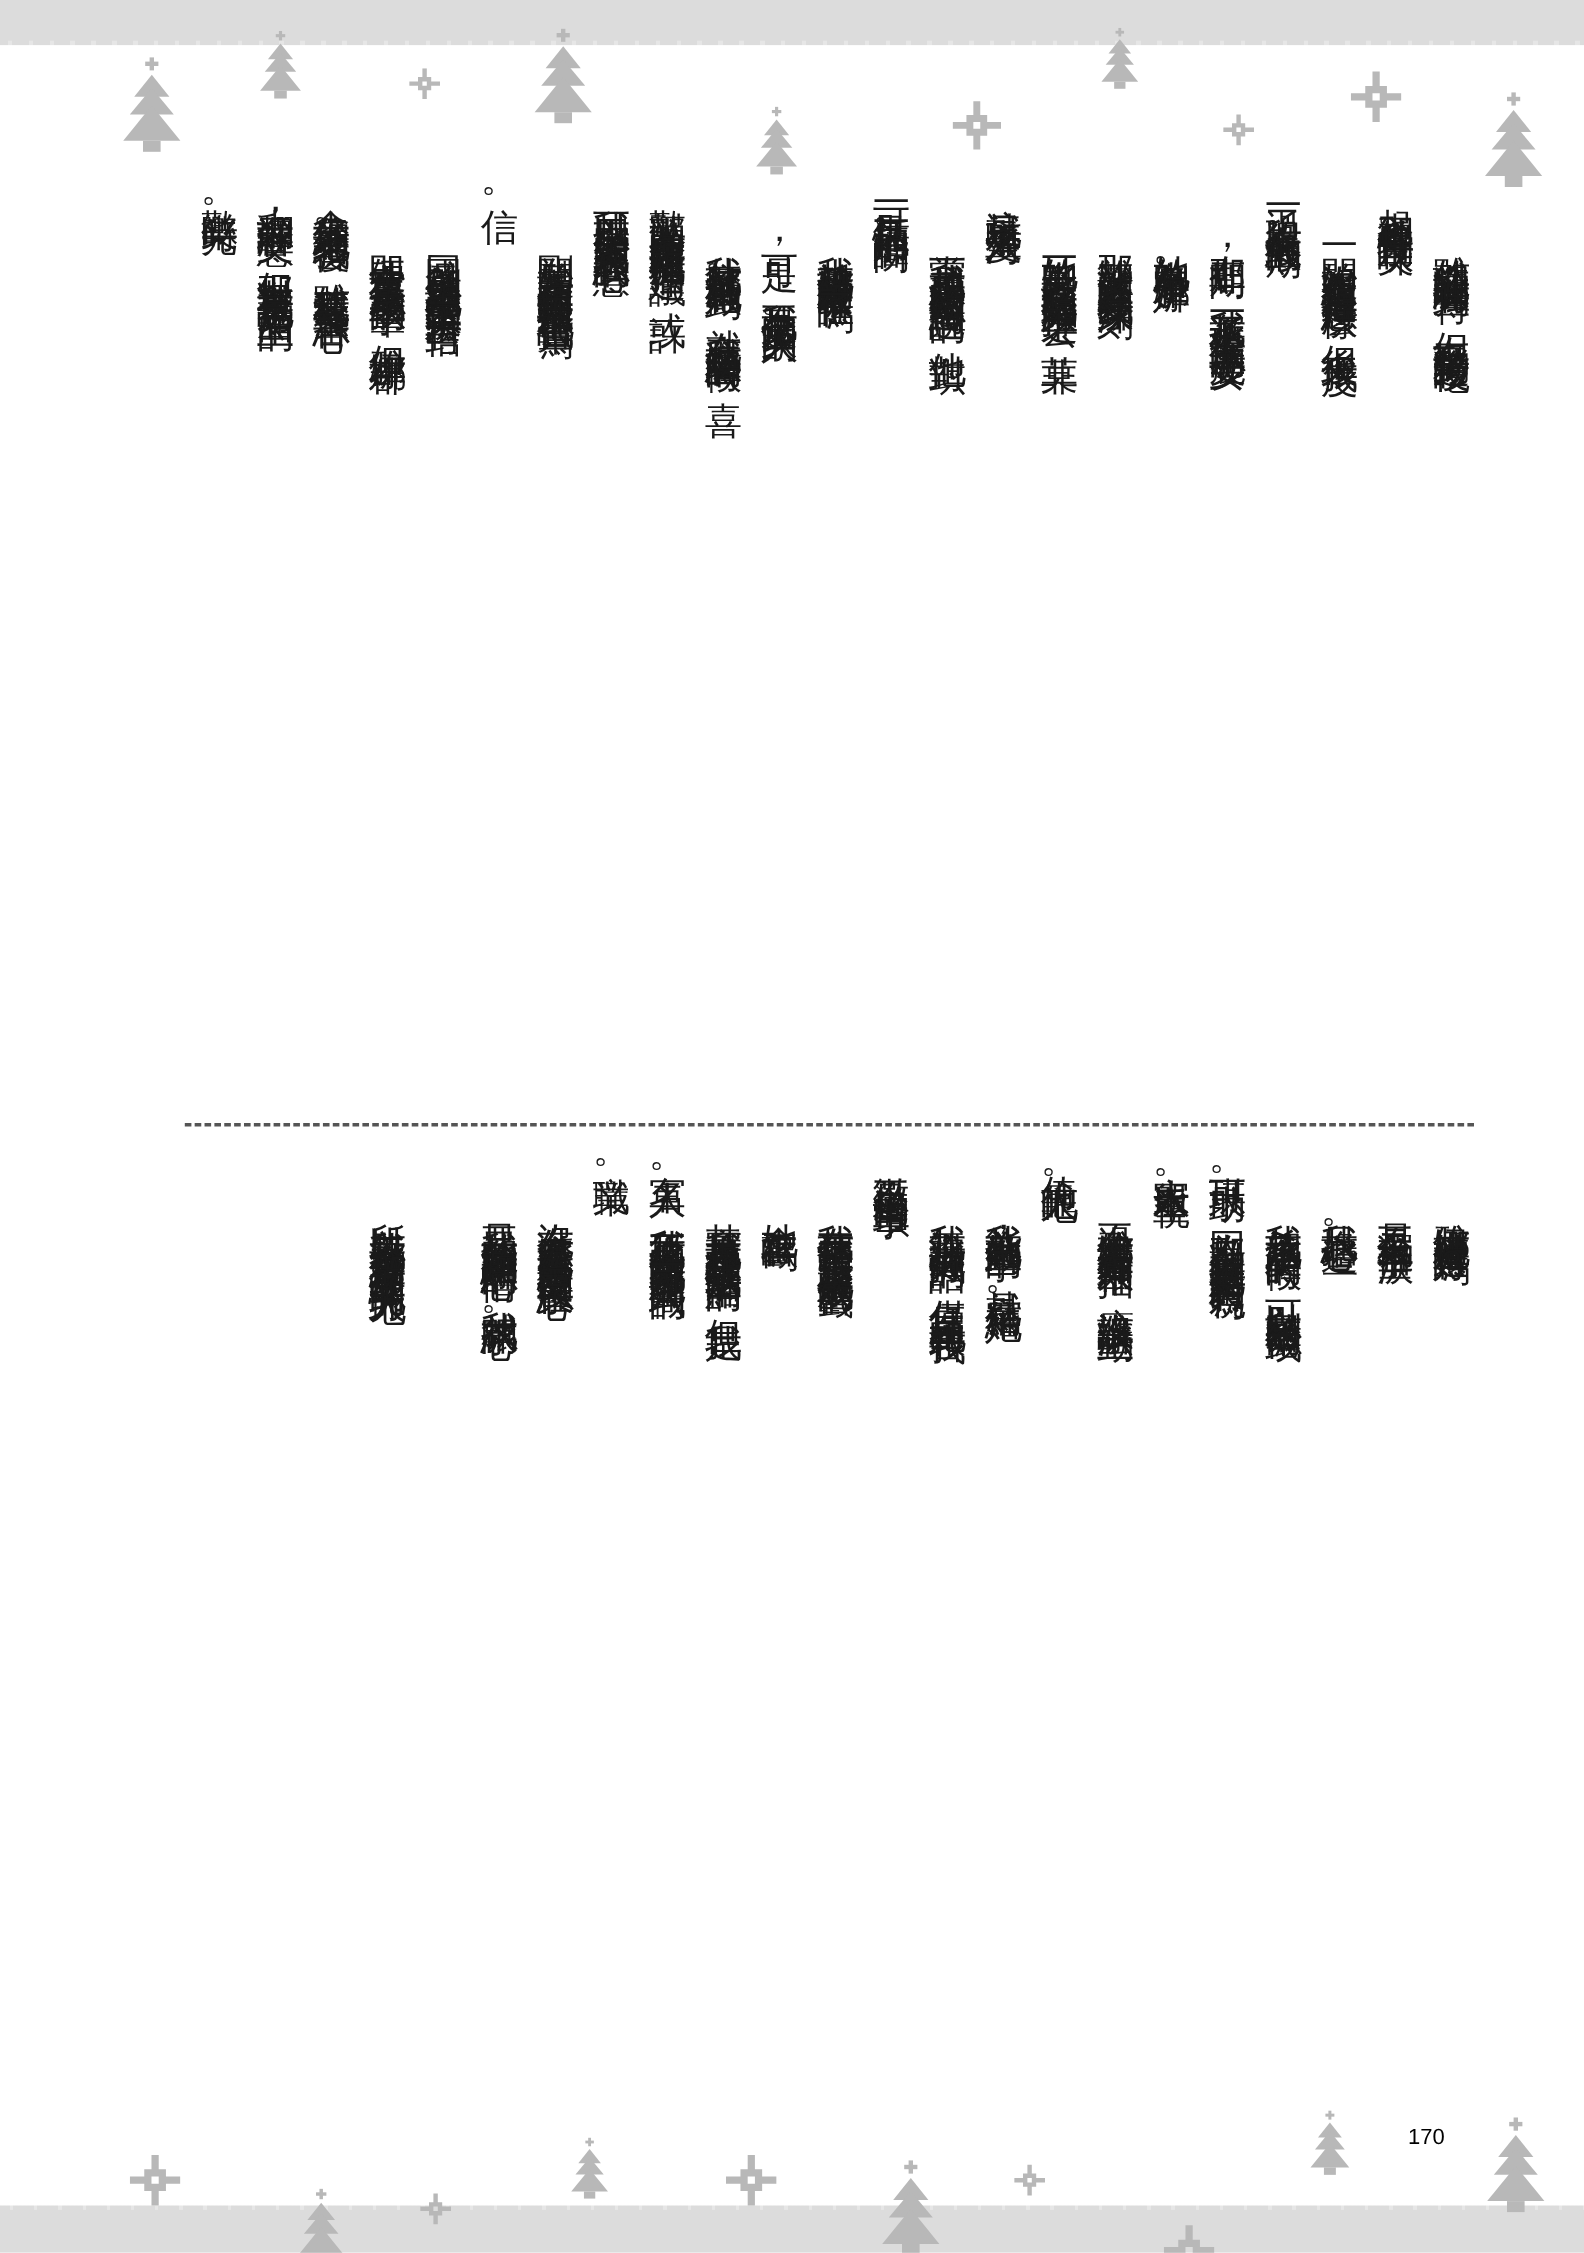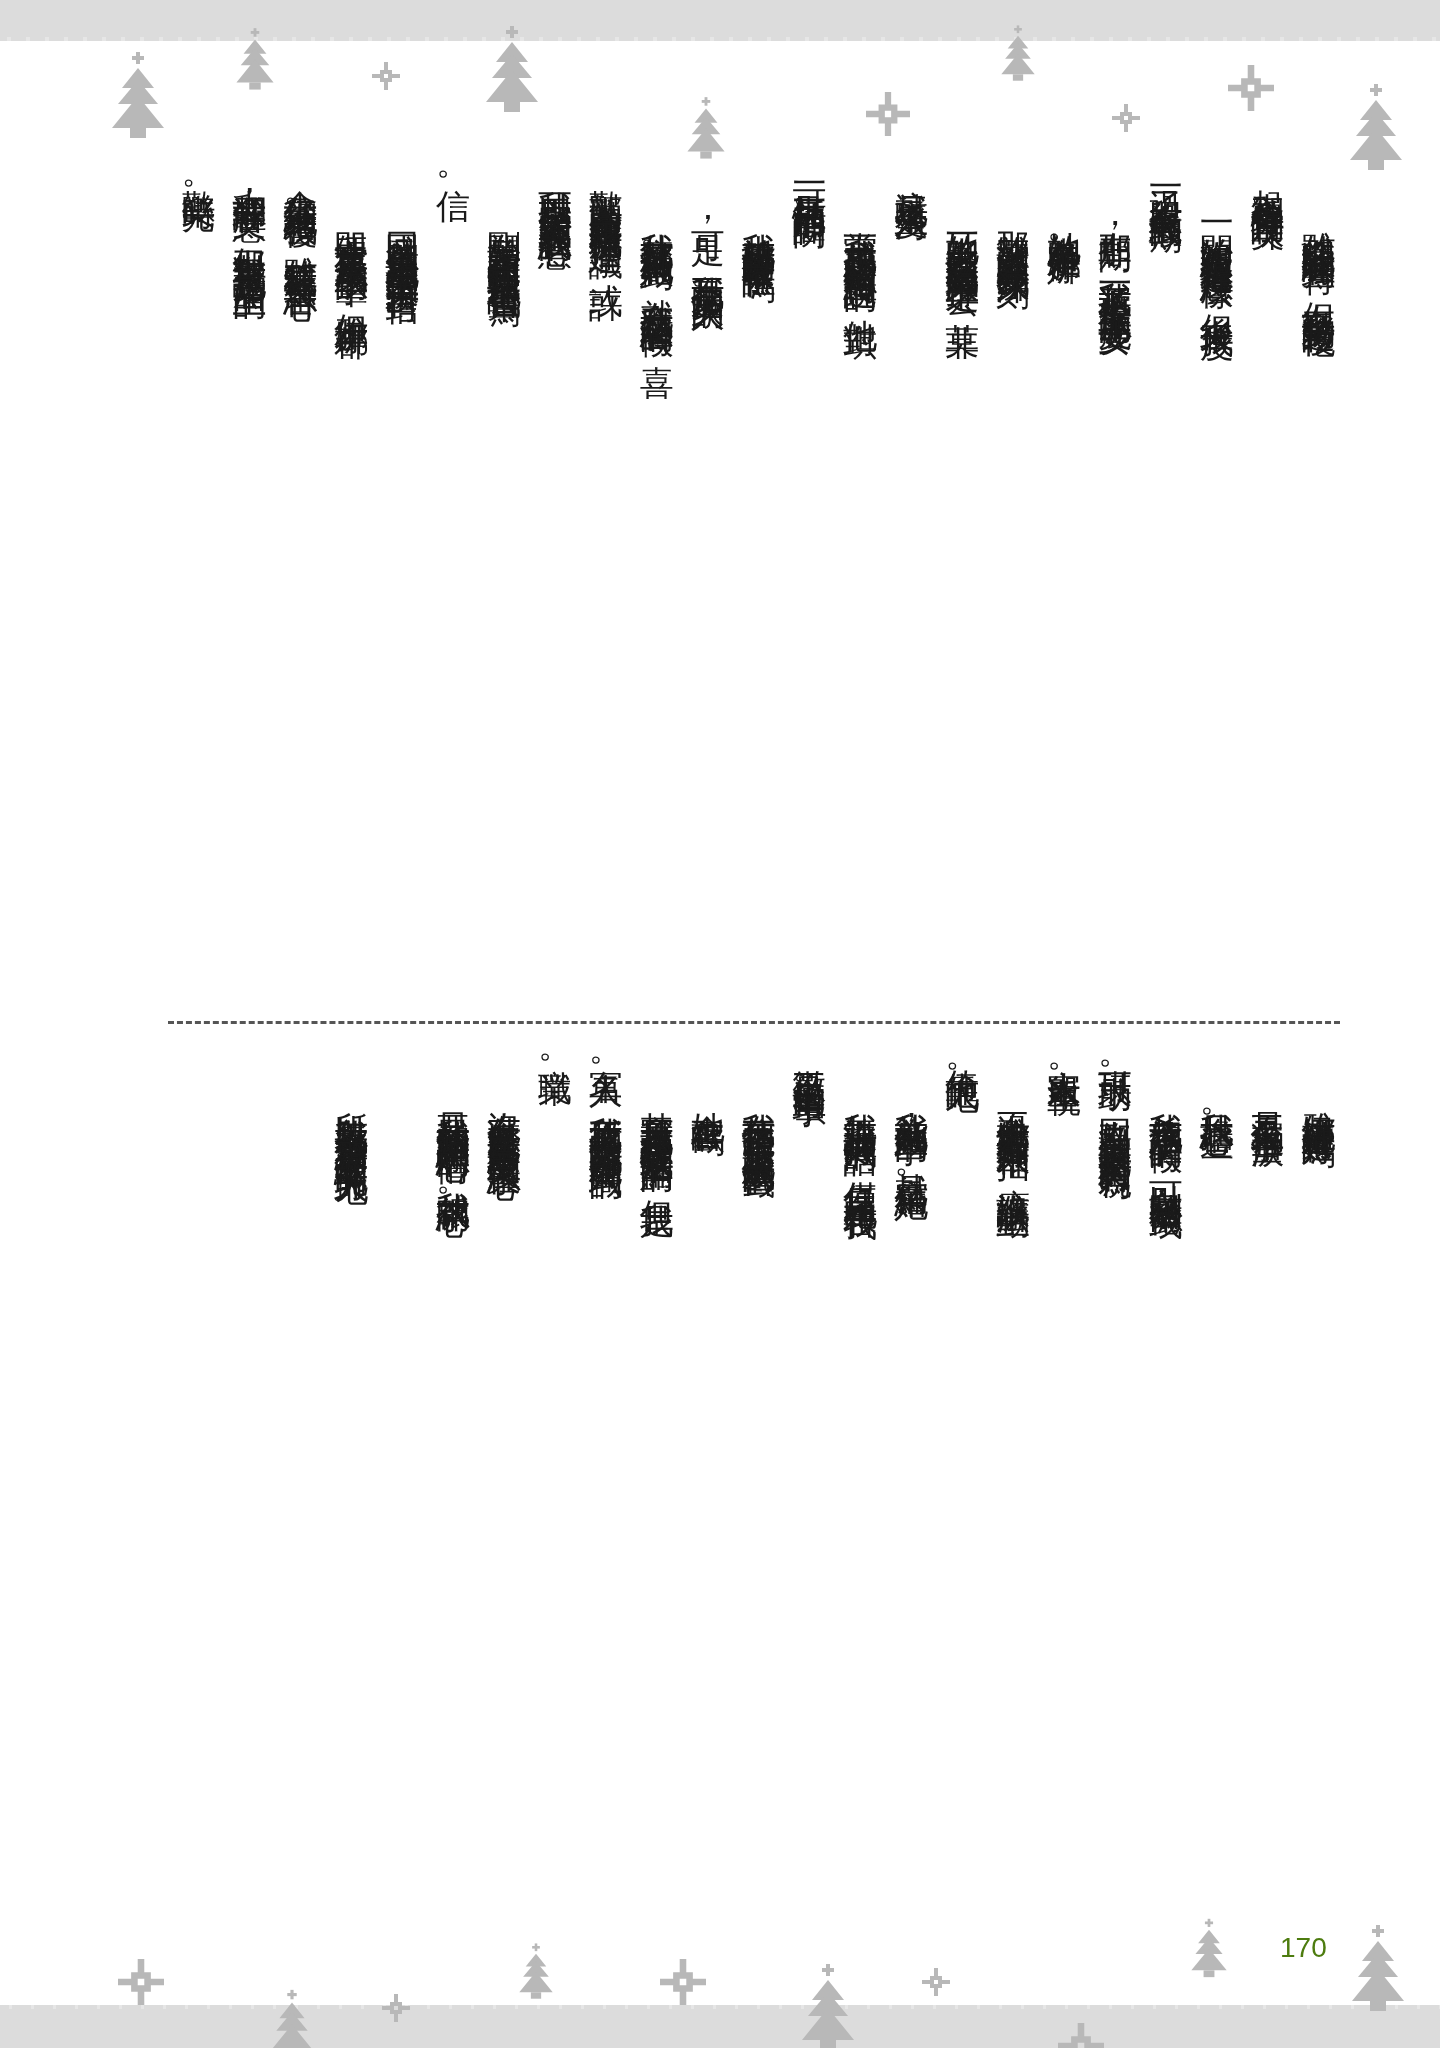--- a/index.html
+++ b/index.html
@@ -42,21 +42,21 @@
   .col.indent { padding-top: 42px; }
   .col.spacer { visibility: hidden; }
 
   .divider {
     position: absolute; left: 168px; top: 1021px; width: 1172px; height: 0;
     border-top: 3px dashed #555;
   }
   .page-number {
     position: absolute; left: 1280px; top: 1932px;
     font-family: "Liberation Sans", sans-serif;
-    font-size: 28px; color: #4d7c0f;
+    font-size: 20px; color: #000000;
   }
 </style>
 </head>
 <body>
 
 <div class="band-top"></div>
 <div class="band-bottom"></div>
 
 <div class="deco" style="left:110px;top:52px">
   <svg width="56" height="92" viewBox="0 0 28 46" fill="#b8b8b8">

